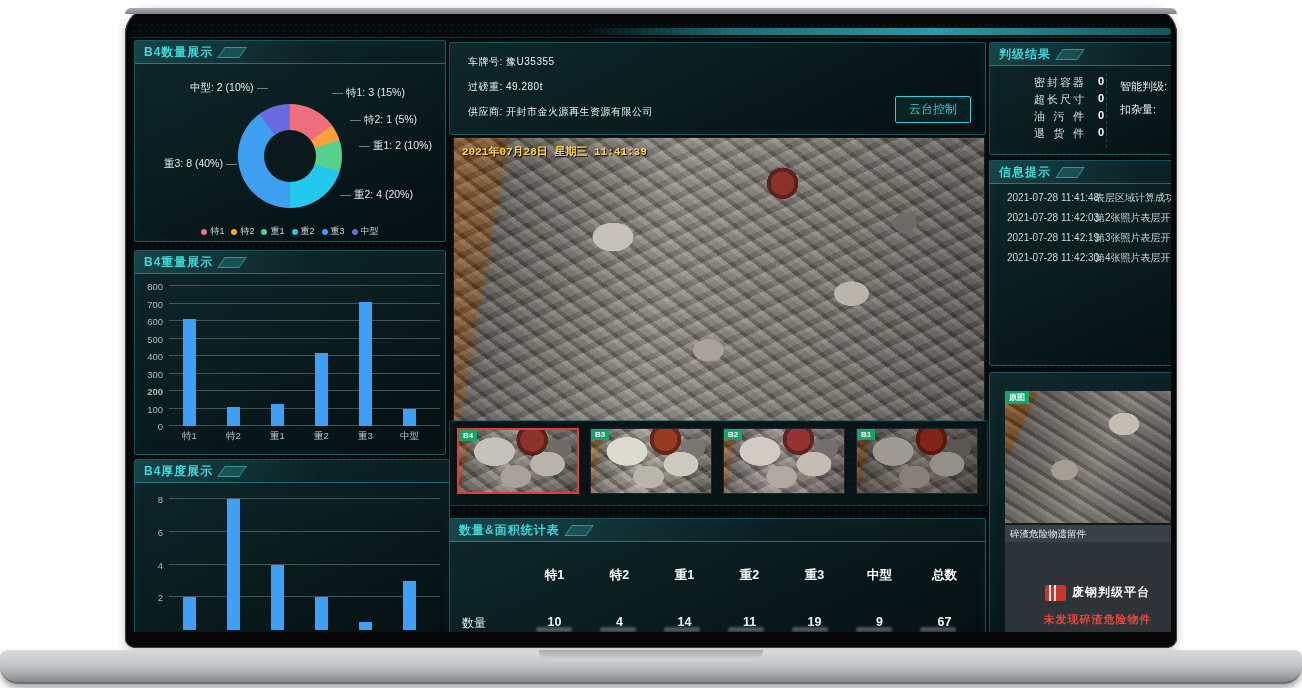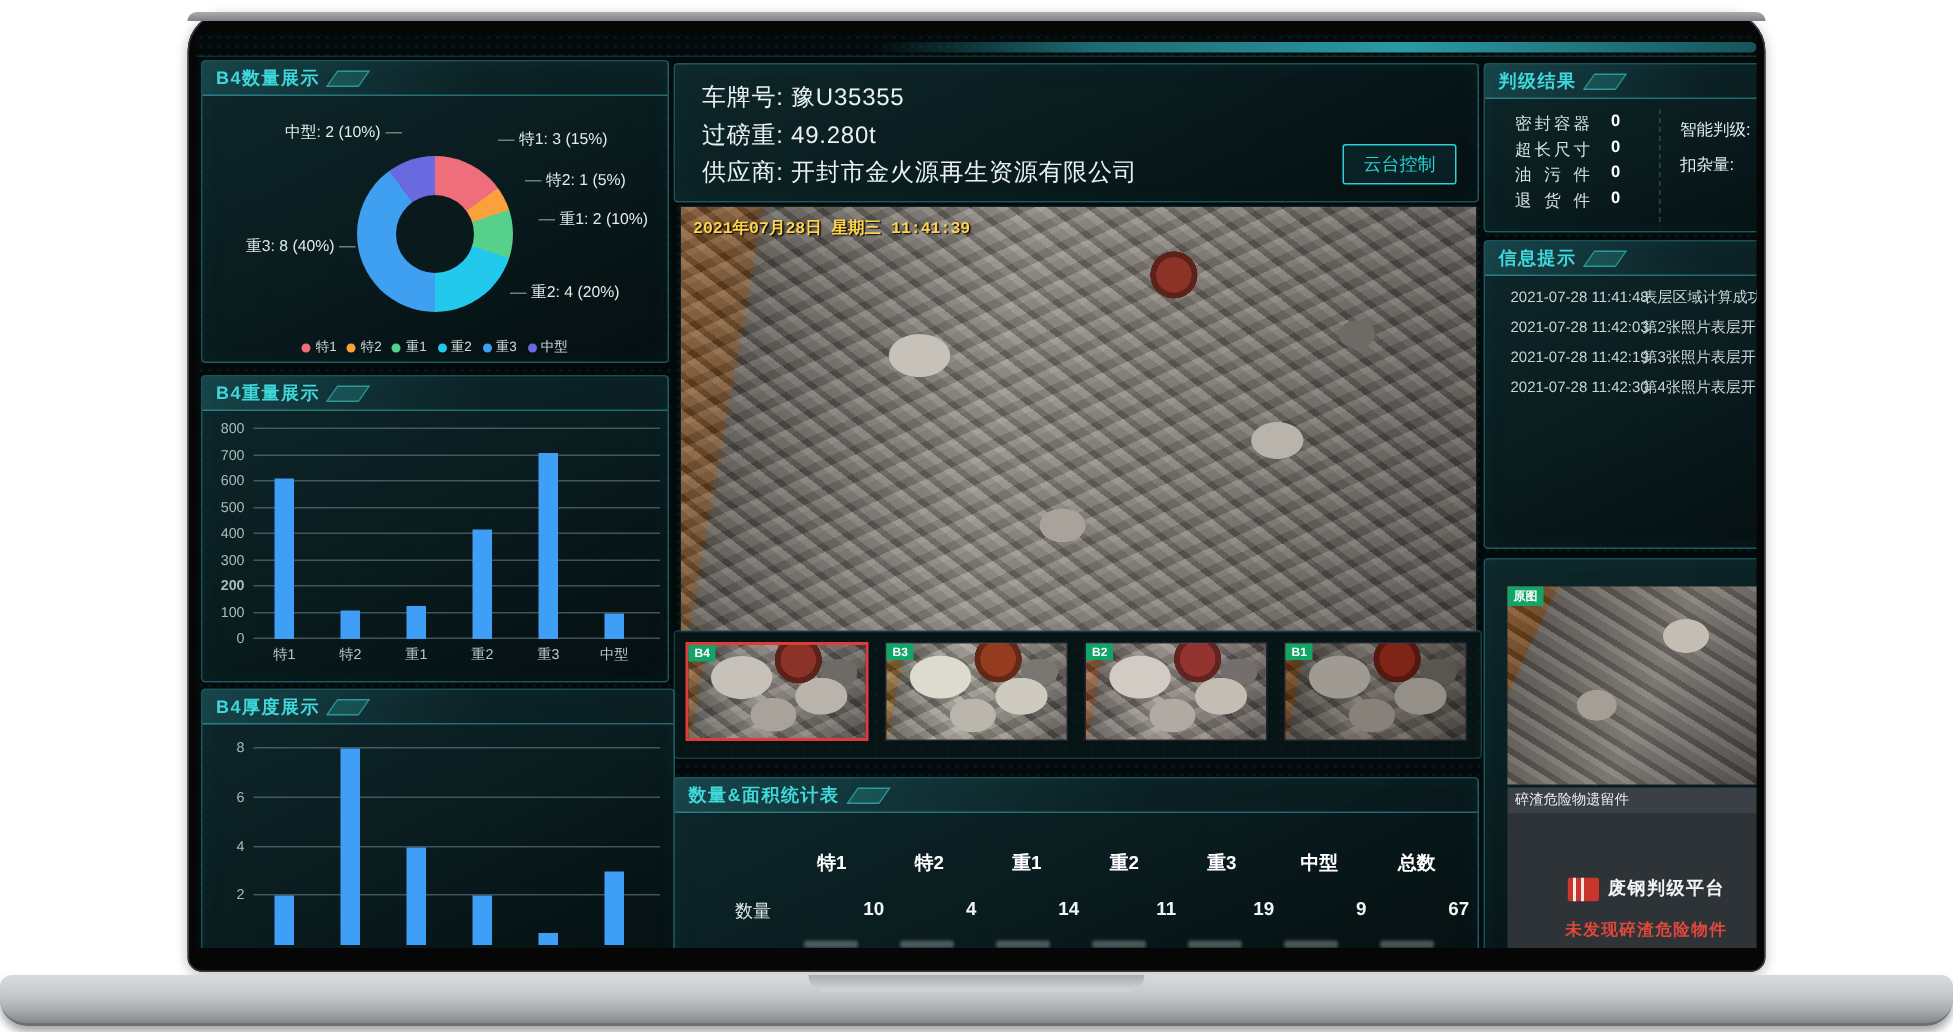--- a/index.html
+++ b/index.html
@@ -52,21 +52,21 @@
   #donut-legend .dot{width:6px;height:6px;border-radius:50%;}
 
   
   .plot{position:absolute;}
   .grid{position:absolute;left:0;width:100%;height:1px;background:rgba(150,170,174,.42);}
   .tickl{position:absolute;right:calc(100% + 6px);transform:translateY(-50%);font-size:9.5px;color:#a9bcbe;}
   .bar{position:absolute;bottom:0;width:13px;background:#3f9ef5;}
   .catl{position:absolute;bottom:-17px;width:44px;text-align:center;font-size:9.5px;color:#b9c9ca;transform:translateX(-50%);}
 
   
-  .vline{position:absolute;left:18px;font-size:16px;color:#e9f1f2;letter-spacing:.5px;}
+  .vline{position:absolute;left:18px;font-size:10px;color:#e9f1f2;letter-spacing:.5px;}
   .btn-ptz{position:absolute;right:14px;top:53px;padding:4px 13px;font-size:12px;color:#2bd0d8;
     border:1px solid #2bd0d8;background:rgba(30,120,130,.15);border-radius:2px;cursor:pointer;}
 
   
   .scrap{background:
     radial-gradient(26px 26px at 62% 16%,#8a3326 0 45%,#5c221a 46% 60%,transparent 61%),
     radial-gradient(40px 28px at 30% 35%,#c7c2b9 0 50%,transparent 52%),
     radial-gradient(34px 24px at 75% 55%,#b9b4ab 0 50%,transparent 52%),
     radial-gradient(30px 22px at 48% 75%,#a8a29a 0 50%,transparent 52%),
     radial-gradient(24px 18px at 85% 30%,#6e6a66 0 50%,transparent 52%),
@@ -87,21 +87,21 @@
 
   
   .trow{position:absolute;left:12px;width:515px;display:flex;}
   .trow .c0{width:60px;font-size:12px;color:#dfe9ea;}
   .trow .c{width:65px;text-align:center;font-size:12.5px;color:#f0f5f5;font-weight:bold;}
   .trow.hdr .c{color:#ffffff;}
   .clip-dash{width:36px;height:5px;margin:0 14px;background:#9aa3a5;opacity:.45;border-radius:2px;filter:blur(1px);}
 
   
   .stat-row{position:absolute;display:flex;font-size:11px;color:#d7e0e1;}
-  .stat-row .sl{width:50px;text-align:justify;text-align-last:justify;}
+  .stat-row .sl{width:50px;text-align:justify;text-align-last:justify;margin-left:24px;}
   .stat-row .sv{margin-left:14px;color:#ffffff;font-weight:bold;}
   .stat-right{position:absolute;font-size:11px;color:#e4ecec;white-space:nowrap;}
   .stat-div{position:absolute;left:116px;top:30px;width:1px;height:78px;
     background:repeating-linear-gradient(180deg,rgba(120,160,165,.35) 0 3px,transparent 3px 6px);}
   .log-row{position:absolute;left:17px;font-size:10px;color:#cdd6d7;white-space:nowrap;}
   .log-row .lt{display:inline-block;width:88px;}
   .review-photo{position:absolute;left:15px;top:18px;width:170px;height:132px;
     background:
      radial-gradient(30px 22px at 70% 25%,#c3bdb3 0 50%,transparent 52%),
      radial-gradient(26px 20px at 35% 60%,#a49e95 0 50%,transparent 52%),
@@ -280,21 +280,21 @@
             <div class="trow hdr" style="top: 48px;">
               <span class="c0"></span>
               <span class="c">特1</span>
               <span class="c">特2</span>
               <span class="c">重1</span>
               <span class="c">重2</span>
               <span class="c">重3</span>
               <span class="c">中型</span>
               <span class="c">总数</span>
             </div>
-            <div class="trow" style="top: 80px; margin-left: 28px;">
+            <div class="trow" style="top: 96px;">
               <span class="c0">数量</span>
               <span class="c">10</span>
               <span class="c">4</span>
               <span class="c">14</span>
               <span class="c">11</span>
               <span class="c">19</span>
               <span class="c">9</span>
               <span class="c">67</span>
             </div>
           </div>

